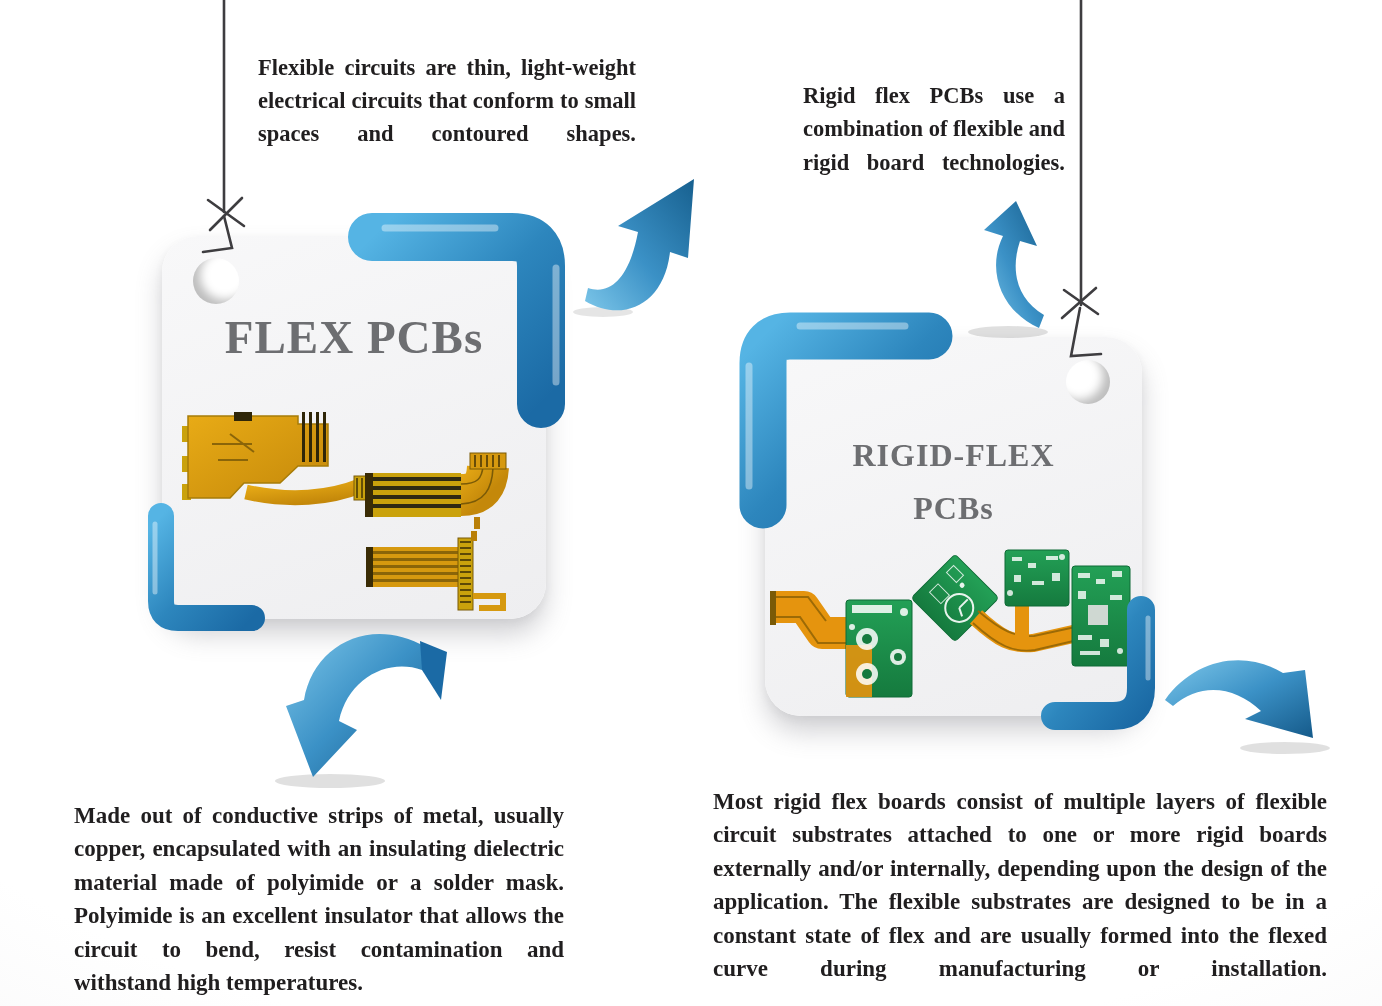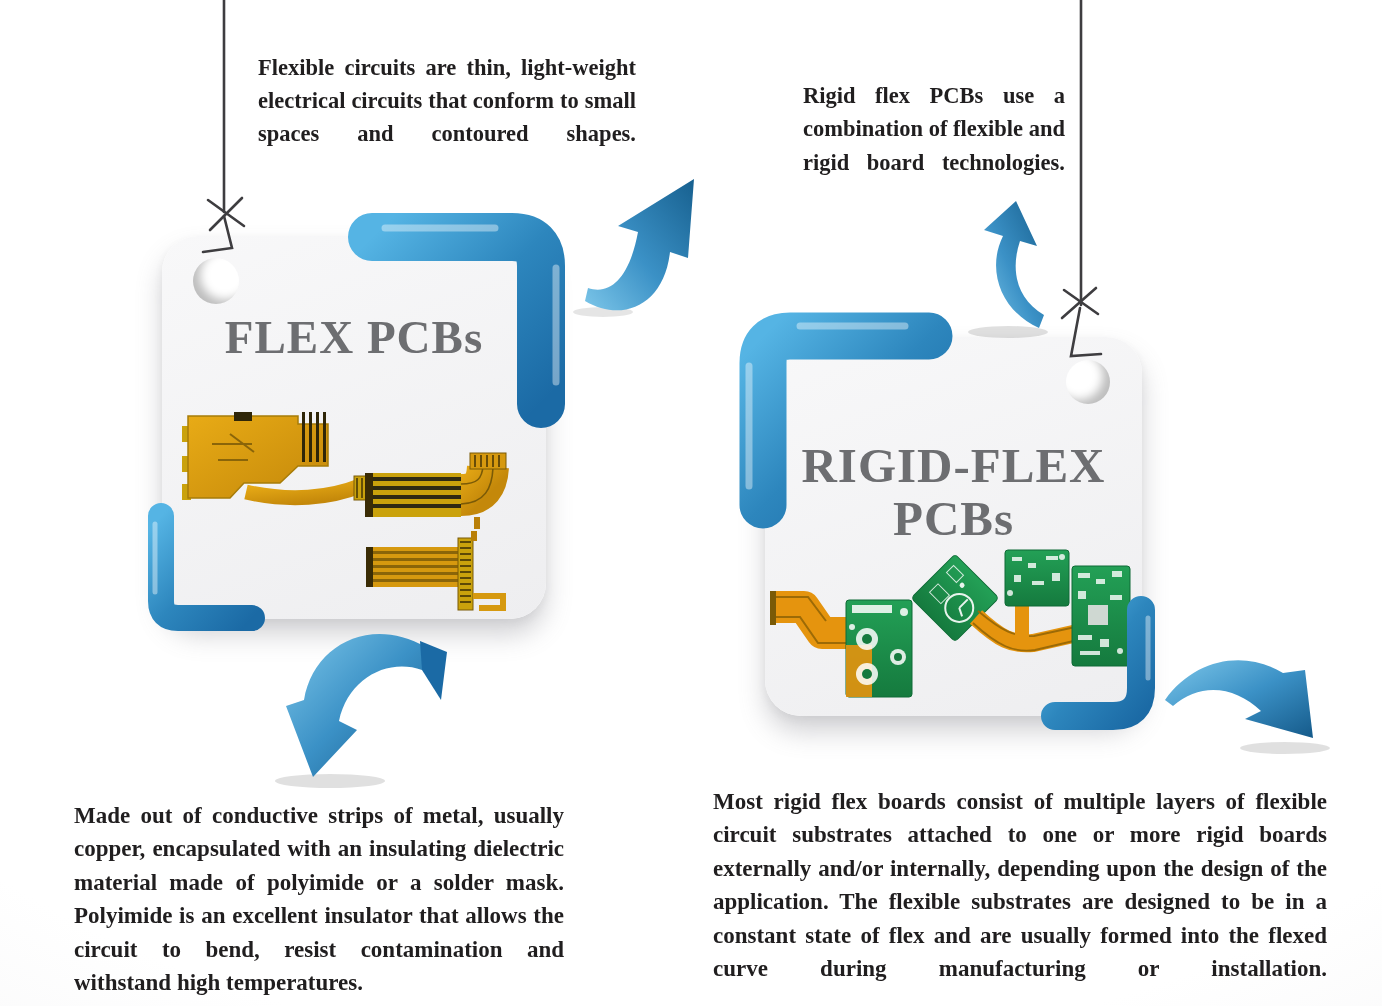--- a/index.html
+++ b/index.html
@@ -30,21 +30,21 @@
   .hole{position:absolute;border-radius:50%;background:#ffffff;}
   #flex-hole{left:31px;top:22px;width:46px;height:46px;
     box-shadow:inset 9px -6px 10px -2px rgba(0,0,0,.26);}
   #rigid-hole{left:301px;top:23px;width:44px;height:44px;
     box-shadow:inset -9px -6px 10px -2px rgba(0,0,0,.26);}
   .card-title{
     position:absolute;left:0;right:0;text-align:center;font-weight:bold;
     color:#6d6e71;letter-spacing:1px;
   }
   #flex-title{top:74px;font-size:47px;}
-  #rigid-title{top:102px;font-size:49px;line-height:53px;}
+  #rigid-title{top:92px;font-size:32px;line-height:53px;}
   .pcb{position:absolute;}
   .overlay{position:absolute;left:0;top:0;pointer-events:none;}
 </style>
 </head>
 <body>
 
 <div class="canvas">
 
   <p class="callout" id="callout-flex">Flexible circuits are thin, light-weight electrical circuits that conform to small spaces and contoured shapes.</p>
   <p class="callout" id="callout-rigid">Rigid flex PCBs use a combination of flexible and rigid board technologies.</p>

